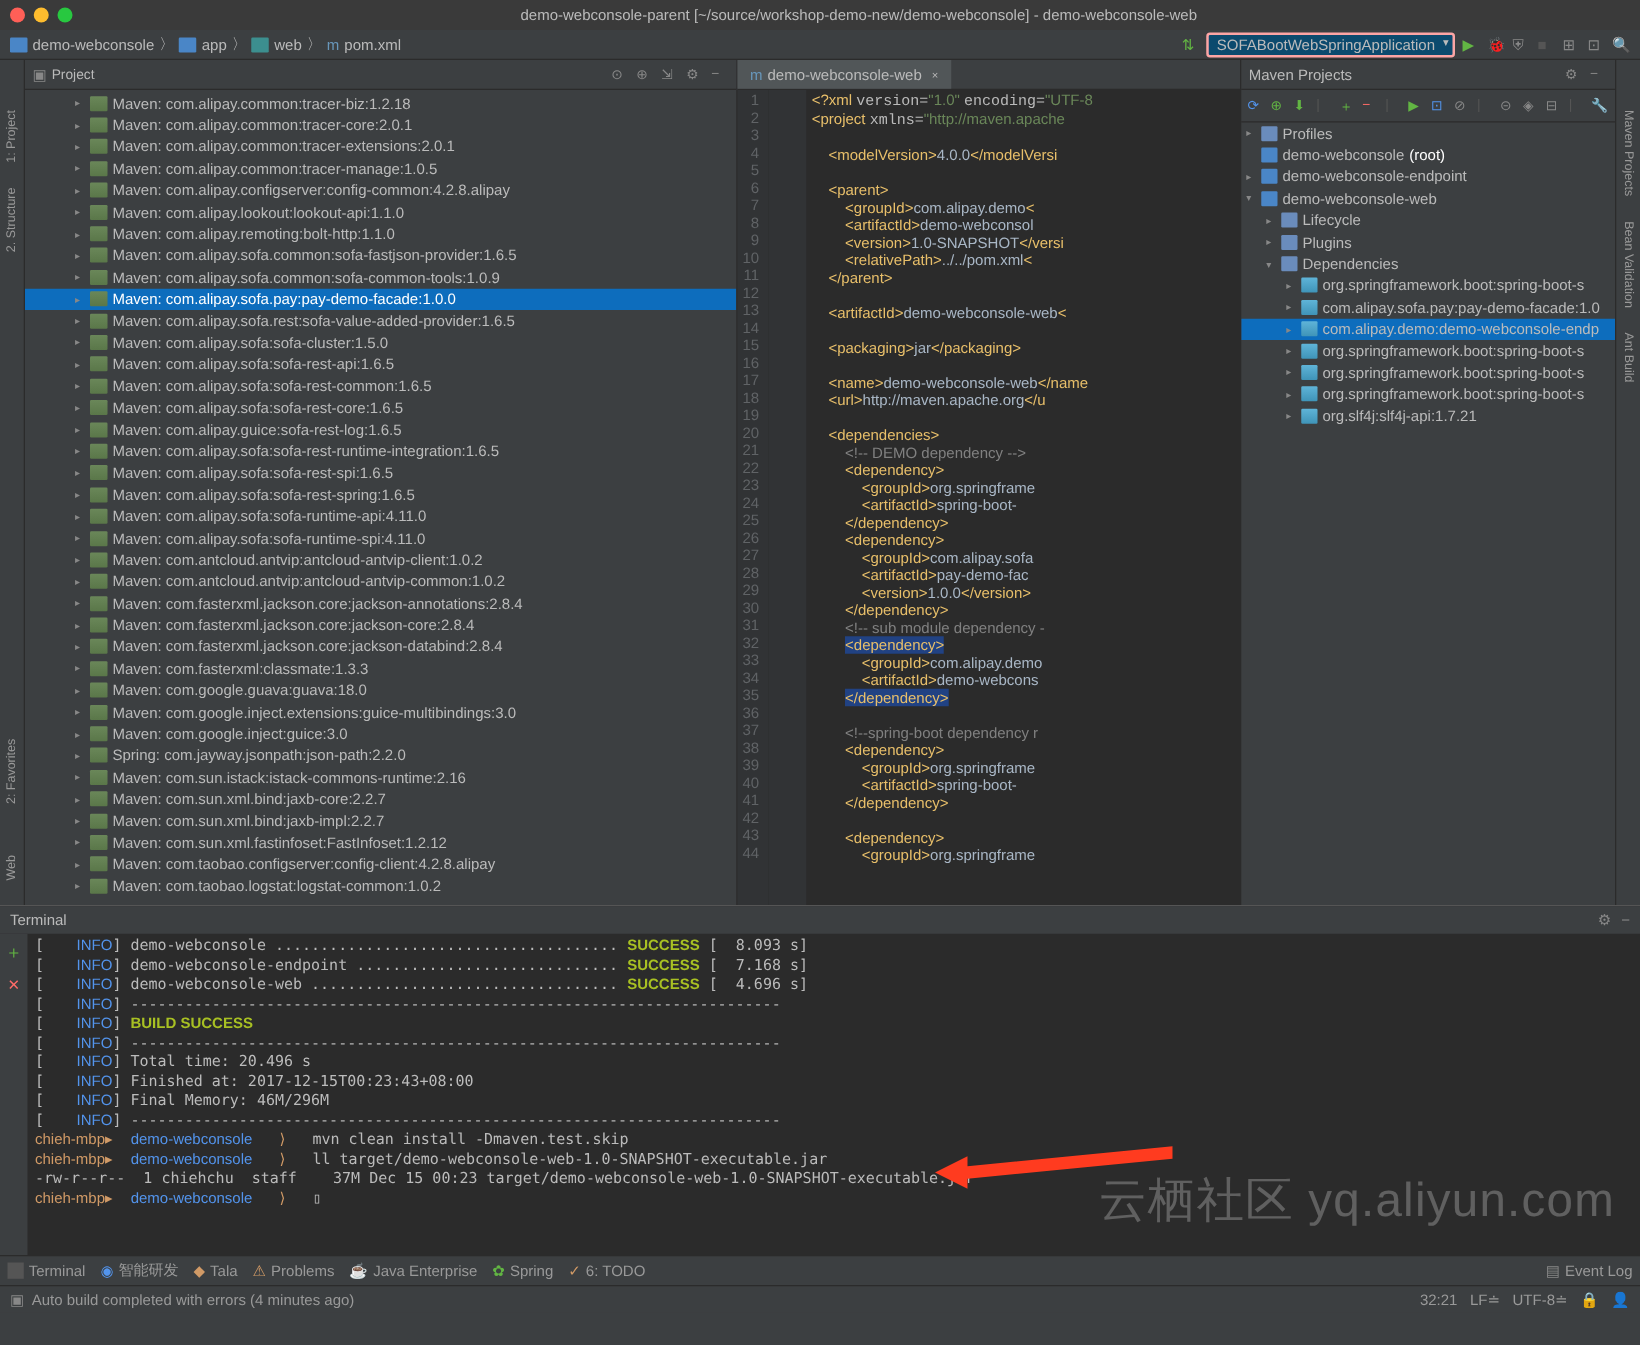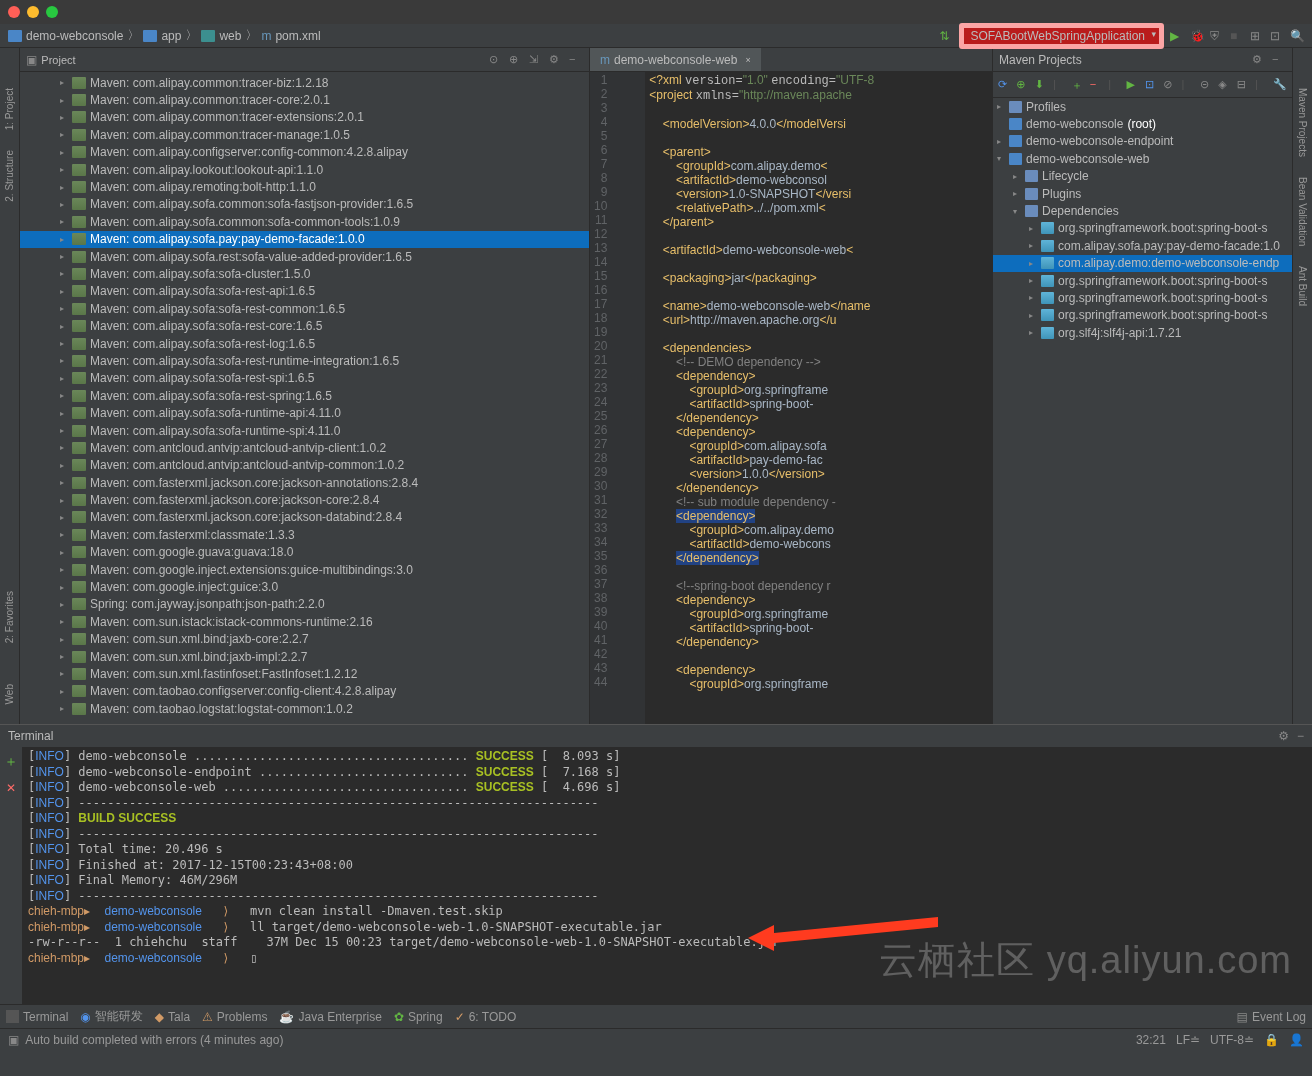--- a/index.html
+++ b/index.html
@@ -9,21 +9,21 @@
 .traffic span { width: 12px; height: 12px; border-radius: 50%; }
 .tl-r { background: #ff5f57; } .tl-y { background: #febc2e; } .tl-g { background: #28c840; }
 .titlebar .tt { flex: 1; text-align: center; color: #bbb; }
 .navbar { height: 24px; background: #3c3f41; display: flex; align-items: center; padding: 0 8px; border-bottom: 1px solid #2b2b2b; }
 .crumb { display: flex; gap: 4px; align-items: center; }
 .crumb span { color: #bbb; }
 .nav-ico { width: 14px; height: 12px; display: inline-block; }
 .f-blue { background: #4a86c7; border-radius: 1px; }
 .f-teal { background: #3c8f8f; border-radius: 1px; }
 .nav-right { margin-left: auto; display: flex; align-items: center; gap: 6px; }
-.drop { background: #b91c1c; border: 5px solid #fca5a5; border-radius: 3px; padding: 1px 14px 1px 6px; color: #bbb; font-size: 11px; position: relative; }
+.drop { background: #0c4a6e; border: 2px solid #fca5a5; border-radius: 3px; padding: 1px 14px 1px 6px; color: #bbb; font-size: 11px; position: relative; }
 .drop:after { content: "▾"; position: absolute; right: 3px; font-size: 9px; }
 .tb-ico { width: 14px; height: 14px; }
 .tri-g { color: #62b543; } .bug { color: #ff6b68; }
 .main { display: flex; height: 676px; }
 .stripe-l { width: 20px; background: #3c3f41; border-right: 1px solid #2b2b2b; display: flex; flex-direction: column; align-items: center; gap: 20px; padding-top: 40px; }
 .stripe-l span { writing-mode: vertical-lr; transform: rotate(180deg); color: #999; font-size: 10px; cursor: pointer; }
 .stripe-r { width: 20px; background: #3c3f41; border-left: 1px solid #2b2b2b; display: flex; flex-direction: column; gap: 20px; padding-top: 40px; align-items: center; }
 .stripe-r span { writing-mode: vertical-lr; color: #999; font-size: 10px; cursor: pointer; }
 .panel-proj { width: 570px; background: #3c3f41; border-right: 1px solid #2b2b2b; display: flex; flex-direction: column; }
 .phead { height: 24px; background: #3c3f41; border-bottom: 1px solid #2b2b2b; display: flex; align-items: center; padding: 0 6px; }
@@ -59,40 +59,41 @@
 .mmod { background: #4a86c7; border-radius: 1px; }
 .mdep { background: linear-gradient(#5fb4d8, #3f94b8); border-radius: 1px; }
 .gray { color: #ffffff; }
 .terminal-wrap { height: 280px; background: #2b2b2b; display: flex; flex-direction: column; border-top: 1px solid #555; }
 .thead { height: 22px; background: #3c3f41; display: flex; align-items: center; padding: 0 8px; color: #bbb; font-size: 11px; }
 .tbody { flex: 1; display: flex; }
 .tside { width: 22px; background: #3c3f41; display: flex; flex-direction: column; align-items: center; padding-top: 6px; gap: 10px; }
 .tside .plus { color: #62b543; font-size: 14px; cursor: pointer; }
 .tside .x { color: #ff6b68; font-size: 12px; cursor: pointer; }
 .tout { flex: 1; font-family: Menlo, Consolas, monospace; font-size: 12px; line-height: 15.5px; padding: 2px 6px; white-space: pre; color: #bbb; position: relative; }
-.INFO { color: #5394ec; } .SUCC { color: #a8c023; font-weight: bold; } .BSUCC { color: #a8c023; font-weight: bold; }
+.INFO { color: #5394ec; margin-left: 26px; } .SUCC { color: #a8c023; font-weight: bold; } .BSUCC { color: #a8c023; font-weight: bold; }
 .pr1 { color: #d19a66; } .pr2 { color: #5394ec; } .pry { color: #d19a66; }
 .arrow-ann { position: absolute; left: 726px; top: 166px; }
 .btm-tabs { height: 24px; background: #3c3f41; border-top: 1px solid #2b2b2b; display: flex; align-items: center; padding: 0 6px; gap: 12px; font-size: 11px; }
 .btm-tabs .bt { display: flex; align-items: center; gap: 4px; color: #999; cursor: pointer; }
 .btm-tabs .bt .ic { width: 13px; height: 13px; }
 .btm-tabs .rt { margin-left: auto; display: flex; gap: 10px; }
 .status { height: 22px; background: #3c3f41; border-top: 1px solid #2b2b2b; display: flex; align-items: center; padding: 0 8px; font-size: 11px; color: #999; }
 .status .r { margin-left: auto; display: flex; gap: 10px; }
 .watermark { position: absolute; right: 20px; bottom: 90px; font-size: 38px; color: rgba(255,255,255,0.25); letter-spacing: 1px; pointer-events: none; }
 </style>
 </head>
 <body>
 
 <div class="titlebar">
   <div class="traffic">
     <span class="tl-r"></span>
     <span class="tl-y"></span>
     <span class="tl-g"></span>
   </div>
+  <div class="tt">demo-webconsole-parent [~/source/workshop-demo-new/demo-webconsole] - demo-webconsole-web</div>
 </div>
 
 <div class="navbar">
   <div class="crumb">
     <span class="nav-ico f-blue"></span>
     <span>demo-webconsole</span>〉
     <span class="nav-ico f-blue"></span>
     <span>app</span>〉
     <span class="nav-ico f-teal"></span>
     <span>web</span>〉
@@ -204,21 +205,21 @@
           <span>Maven: com.alipay.sofa:sofa-rest-common:1.6.5</span>
         </div>
         <div class="trow">
           <span class="arr">▸</span>
           <span class="lib"></span>
           <span>Maven: com.alipay.sofa:sofa-rest-core:1.6.5</span>
         </div>
         <div class="trow">
           <span class="arr">▸</span>
           <span class="lib"></span>
-          <span>Maven: com.alipay.sofa:sofa-rest-log:1.6.5</span>
+          <span>Maven: com.alipay.guice:sofa-rest-log:1.6.5</span>
         </div>
         <div class="trow">
           <span class="arr">▸</span>
           <span class="lib"></span>
           <span>Maven: com.alipay.sofa:sofa-rest-runtime-integration:1.6.5</span>
         </div>
         <div class="trow">
           <span class="arr">▸</span>
           <span class="lib"></span>
           <span>Maven: com.alipay.sofa:sofa-rest-spi:1.6.5</span>

